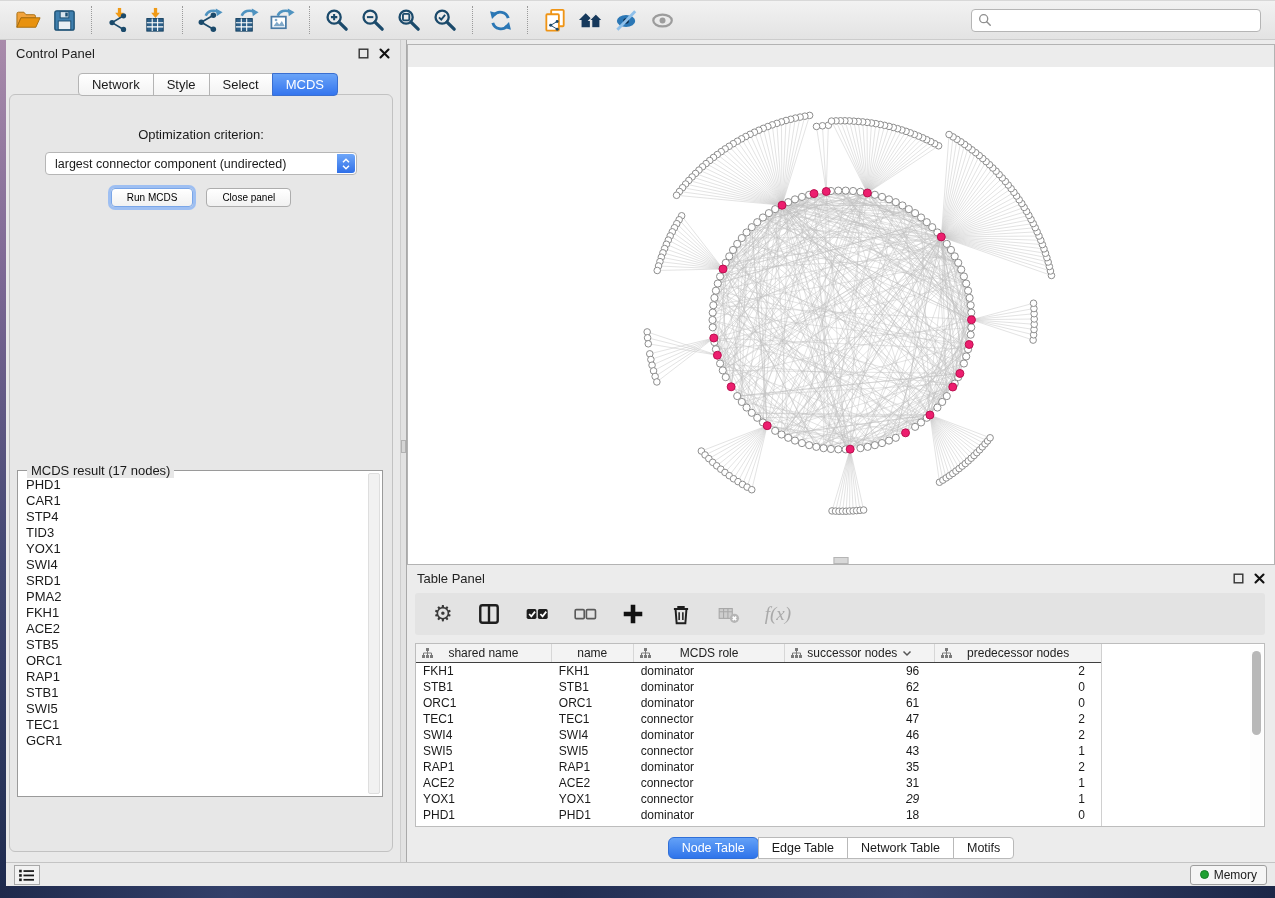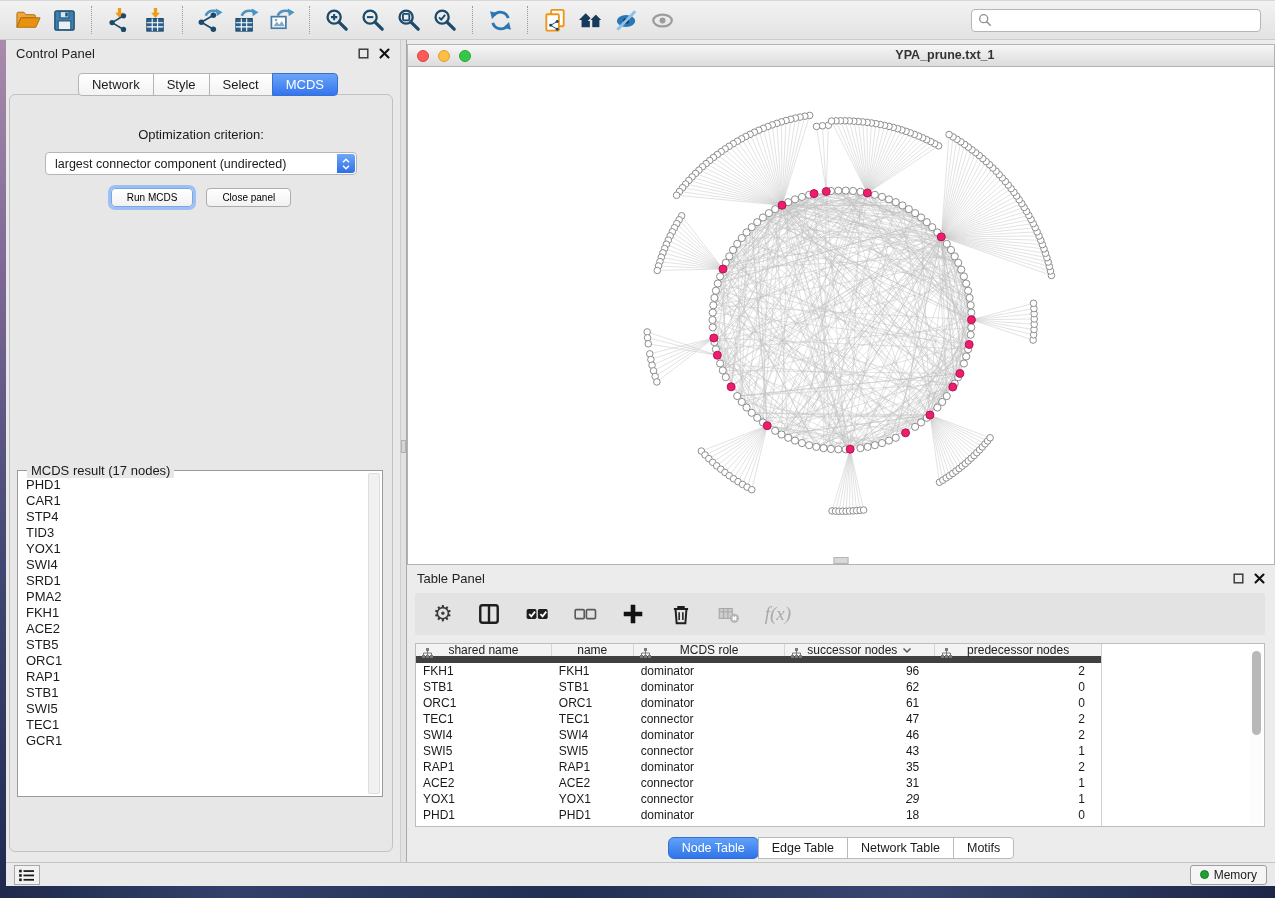--- a/index.html
+++ b/index.html
@@ -68,21 +68,21 @@
 
   
   .table-panel { position:absolute; left:407px; top:565px; right:0; bottom:36px; background:#ececec; }
   .tp-toolbar { position:absolute; left:8px; right:10px; top:28px; height:42px; background:#e3e3e3; border-radius:3px; display:flex; align-items:center; gap:24px; padding-left:18px; }
   .tp-btn { background:transparent; border:none; display:flex; align-items:center; justify-content:center; height:30px; cursor:default; }
   .tp-btn svg { width:24px; height:24px; }
   .tp-btn .glyph { font-size:22px; color:#3a3a3a; line-height:22px; font-family:"DejaVu Sans",sans-serif; }
   .tp-btn .fx { font-family:"Liberation Serif",serif; font-style:italic; font-size:19px; color:#a9a9a9; }
   .tbl-wrap { position:absolute; left:8px; right:10px; top:78px; height:184px; background:#fff; border:1px solid #bdbdbd; overflow:hidden; }
   .grid { width:686px; border-right:1px solid #d0d0d0; min-height:100%; }
-  .tbl-header { display:flex; background:#f3f3f3; border-bottom:7px solid #404040; height:19px; }
+  .tbl-header { display:flex; background:#f3f3f3; border-bottom:1px solid #404040; height:19px; }
   .th { position:relative; border-right:1px solid #d7d7d7; display:flex; align-items:center; justify-content:center; gap:5px; font-size:12px; color:#222; }
   .th:last-child { border-right:none; }
   .th .colicon { position:absolute; left:6px; top:4px; }
   .tr { display:flex; height:16px; align-items:center; }
   .td { padding:0 7px; font-size:12px; white-space:nowrap; overflow:hidden; }
   .td.num { text-align:right; padding-right:16px; }
   .tbl-vscroll { position:absolute; right:1px; top:1px; bottom:1px; width:13px; background:#fdfdfd; }
   .tbl-thumb { position:absolute; left:2px; right:2px; top:6px; height:84px; background:#b8b8b8; border-radius:5px; }
   .bottom-tabs { position:absolute; left:0; right:0; bottom:3px; display:flex; justify-content:center; }
   .btab { padding:3px 13px; font-size:12.5px; background:#fff; border:1px solid #b9b9b9; margin-left:-1px; cursor:default; }
@@ -336,28 +336,20 @@
         <div class="list-scroll"></div>
       </div>
     </div>
   </div>
 
   <div class="v-divider">
       <div class="v-handle"></div>
     </div>
 
   <div class="network-frame">
-    <div class="frame-titlebar">
-      <div class="tlights">
-        <span class="tlight red"></span>
-        <span class="tlight yellow"></span>
-        <span class="tlight green"></span>
-      </div>
-      <span class="frame-title">YPA_prune.txt_1</span>
-    </div>
     <div class="net-canvas">
       <svg id="net-svg" preserveAspectRatio="xMidYMid meet" viewBox="0 0 866 499">
           <g>
             <line x1="556.4" y1="210.3" x2="513.4" y2="356.9" stroke="#bfbfbf" stroke-width="0.6" stroke-opacity="0.75"></line>
             <line x1="333.4" y1="336.3" x2="338.2" y2="166.1" stroke="#bfbfbf" stroke-width="0.6" stroke-opacity="0.75"></line>
             <line x1="354.6" y1="356.9" x2="360.6" y2="146.7" stroke="#bfbfbf" stroke-width="0.6" stroke-opacity="0.75"></line>
             <line x1="437.7" y1="383.9" x2="560.6" y2="224.6" stroke="#bfbfbf" stroke-width="0.6" stroke-opacity="0.75"></line>
             <line x1="501.1" y1="142.7" x2="311.6" y2="210.3" stroke="#bfbfbf" stroke-width="0.6" stroke-opacity="0.75"></line>
             <line x1="547.2" y1="317.9" x2="437.7" y2="124.1" stroke="#bfbfbf" stroke-width="0.6" stroke-opacity="0.75"></line>
             <line x1="529.8" y1="166.1" x2="373.3" y2="369.0" stroke="#bfbfbf" stroke-width="0.6" stroke-opacity="0.75"></line>

